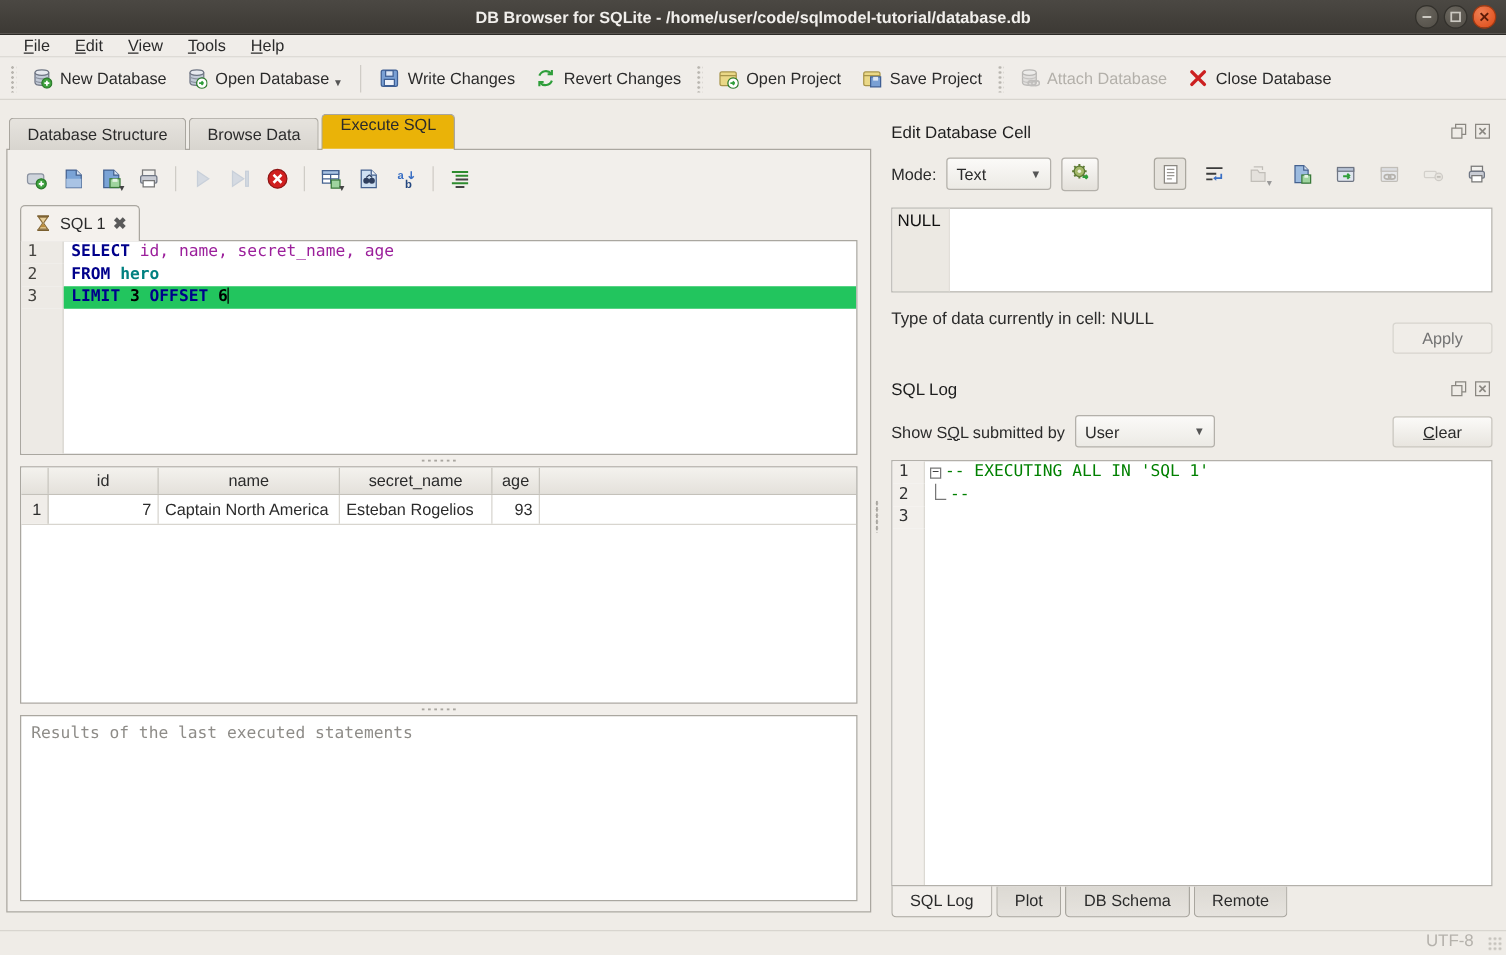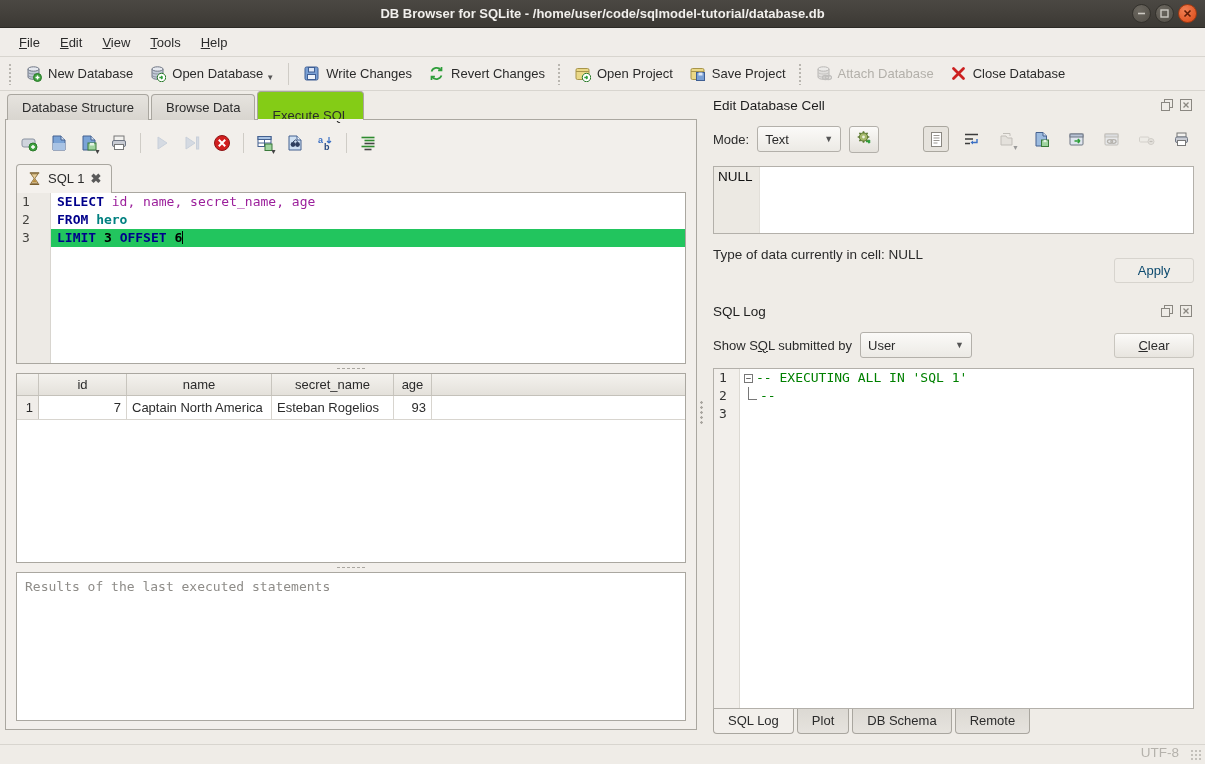--- a/index.html
+++ b/index.html
@@ -15,21 +15,21 @@
   .winbtns { position:absolute; right:8px; top:4px; display:flex; gap:4px; }
   .winbtn { width:19px; height:19px; border-radius:50%; display:flex; align-items:center;
             justify-content:center; font-size:11px; line-height:1; cursor:default;
             background:radial-gradient(circle at 35% 30%, #6b675f, #514d46);
             color:#ccc9c2; border:1px solid #33312c; }
   .winbtn.close { background:radial-gradient(circle at 35% 30%, #f08054, #dd4814);
                   color:#5e1c07; border:1px solid #a33a12; font-weight:bold; }
   .winbtn svg { display:block; }
 
   
-  .menubar { height:29px; background:#f0ede9; display:flex; align-items:center;
+  .menubar { height:18px; background:#f0ede9; display:flex; align-items:center;
              padding-left:10px; gap:2px; border-bottom:1px solid #d8d5cf; }
   .menuitem { padding:3px 9px; border-radius:3px; }
   .menuitem u { text-decoration:underline; }
 
   
   .toolbar { height:34px; background:#f0ede9; display:flex; align-items:center;
              padding:0 4px; border-bottom:1px solid #d8d5cf; }
   .tb-handle { width:5px; height:22px; margin:0 4px;
                background-image:radial-gradient(#b9b6b0 1px, transparent 1.2px);
                background-size:4px 4px; }
@@ -49,21 +49,21 @@
                   background-image:radial-gradient(#a9a6a0 1px, transparent 1.2px);
                   background-size:3px 5px; }
   .right-panel { position:absolute; left:705px; right:5px; top:0; bottom:0;
                  display:flex; flex-direction:column; }
 
   
   .tabbar { display:flex; align-items:flex-end; height:30px; padding-left:2px; position:relative; z-index:2; }
   .tab { padding:5px 14px 6px; background:linear-gradient(#e6e3de,#d8d5cf);
          border:1px solid #a9a69f; border-bottom:none; border-radius:4px 4px 0 0;
          margin-right:2px; height:26px; }
-  .tab.active { background:#84cc16; height:29px; padding-top:16px; position:relative; }
+  .tab.active { background:#eab308; height:29px; padding-top:0; position:relative; }
   .tab.active::after { content:""; position:absolute; left:0; right:0; bottom:-1px; height:2px; background:#f2efeb; }
 
   .tabframe { position:absolute; top:29px; left:0; right:0; bottom:0;
               border:1px solid #aaa7a0; background:#f2efeb; padding:8px 10px; 
               display:flex; flex-direction:column; }
 
   
   .sqltoolbar { display:flex; align-items:center; gap:4px; height:30px; flex:0 0 30px; }
   .sbtn { width:26px; height:26px; display:flex; align-items:center; justify-content:center;
           border-radius:3px; position:relative; }
@@ -145,21 +145,21 @@
 
   .celledit { margin:12px 6px 0 8px; height:68px; flex:0 0 68px; border:1px solid #b3b0aa;
               background:#fff; display:flex; }
   .celledit .nullcol { width:46px; background:#ece9e3; border-right:1px solid #e2dfd9;
                        padding:2px 0 0 4px; font-size:13.5px; color:#111; }
 
   .cellinfo { display:flex; margin:10px 6px 0 8px; flex:0 0 52px; }
   .cellinfo .texts { flex:1; line-height:22px; font-size:13.5px; }
   .btn { border:1px solid #c9c6bf; border-radius:3px; background:linear-gradient(#fbfaf8,#e8e5df);
          padding:4px 0; width:80px; text-align:center; }
-  .btn.disabled { color:#0c4a6e; background:#f0ede8; border-color:#d7d4ce;text-align:center; }
+  .btn.disabled { color:#737373; background:#f0ede8; border-color:#d7d4ce;text-align:center; }
   .btn u { text-decoration:underline; }
 
   .filter-row { display:flex; align-items:center; margin:8px 6px 0 8px; gap:8px; height:30px; flex:0 0 30px; }
 
   .logbox { margin:8px 6px 0 8px; flex:1 1 auto; border:1px solid #b3b0aa; background:#fff;
             font-family:"DejaVu Sans Mono", monospace; font-size:13px; overflow:hidden;
             position:relative; }
   .logline { display:flex; height:18px; line-height:18px; }
   .logline .gut { width:26px; flex:0 0 26px; background:#f2efeb; color:#333; padding-left:5px;
                   border-right:1px solid #dcd9d3; }

